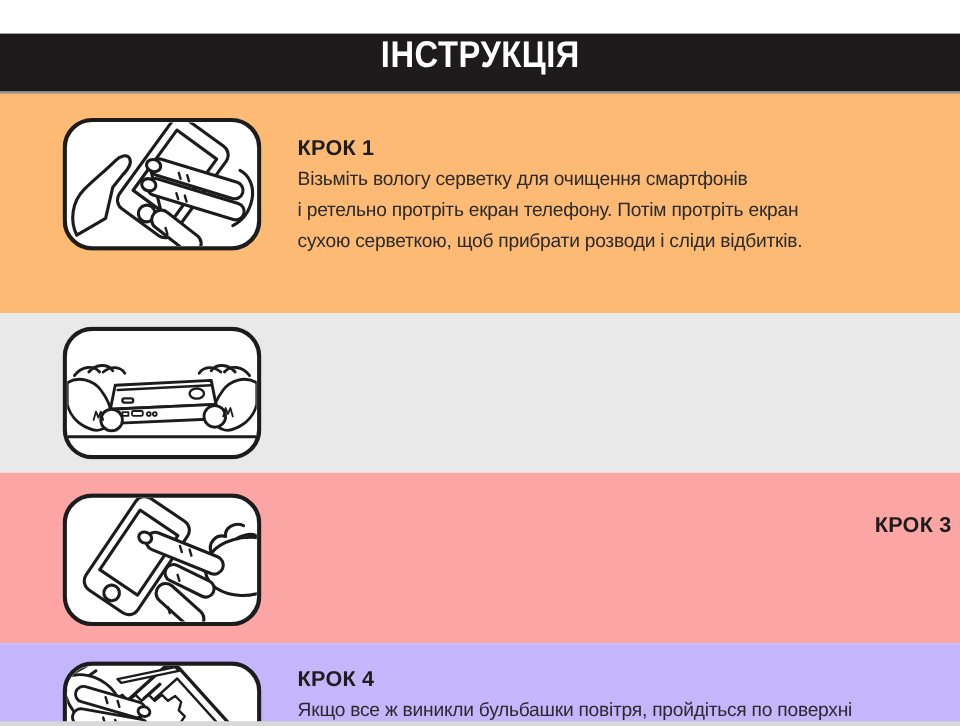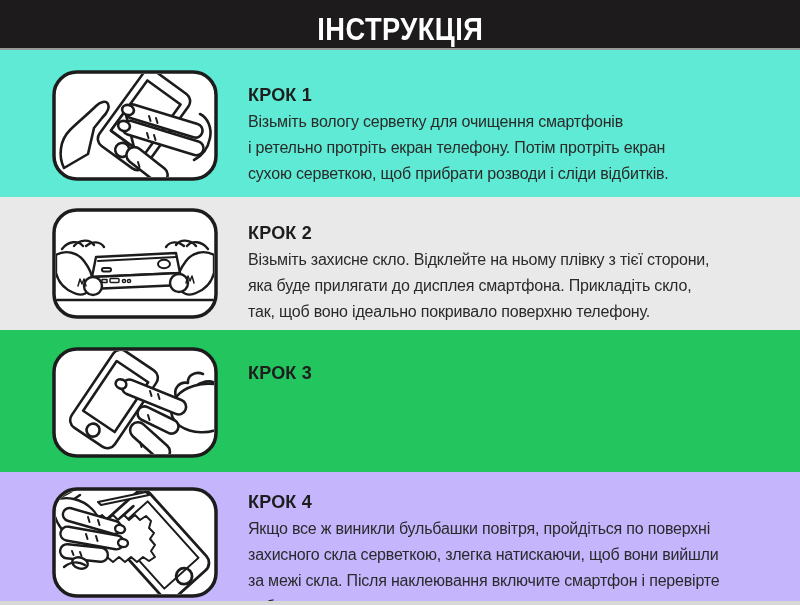--- a/index.html
+++ b/index.html
@@ -9,33 +9,33 @@
     font-family:"Liberation Sans", sans-serif;
     overflow:hidden;
     background:#fff;
   }
   
   .banner{
     box-sizing:border-box;
     height:50px;width:100%;
     background:#1d1b1b;
     border-bottom:2px solid #999;
-    display:flex;align-items:flex-end;justify-content:center;
+    display:flex;align-items:flex-start;justify-content:center;margin-top:28px;
   }
   .banner h1{
     margin:0;color:#fff;
     font-size:31px;font-weight:700;
     letter-spacing:.5px;
     transform:scaleX(.88);
   }
   
   .row{position:relative;width:100%;}
-  .row.r1{height:147px;background:#5eead4;}
+  .row.r1{height:183px;background:#fdba74;}
   .row.r2{height:133px;background:#e9e9e9;}
-  .row.r3{height:142px;background:#22c55e;}
+  .row.r3{height:142px;background:#fca5a5;text-align:right;}
   .row.r4{height:133px;background:#c4b5fd;}
   .illus{position:absolute;left:52px;}
   .r1 .illus{top:20px;}
   .r2 .illus{top:11px;}
   .r3 .illus{top:17px;}
   .r4 .illus{top:15px;}
   .step-text{position:absolute;left:248px;width:545px;}
   .r1 .step-text{top:35px;}
   .r2 .step-text{top:26px;}
   .r3 .step-text{top:33px;}
@@ -123,26 +123,20 @@
           <path d="M40,64 L128,60 L130,72 L38,76 Z"></path>
           <rect x="58" y="65.5" width="9" height="4" rx="1" fill="none" stroke-width="1.5"></rect>
           <circle cx="72" cy="68" r="1.6" fill="none" stroke-width="1.5"></circle>
           <circle cx="77" cy="68" r="1.6" fill="none" stroke-width="1.5"></circle>
           <rect x="50" y="66.5" width="5" height="3" fill="none" stroke-width="1.5"></rect>
           <circle cx="41" cy="73" r="9"></circle>
           <circle cx="127" cy="70" r="9"></circle>
           <path d="M26,73 l2,-7 l2,5 l2,-5 l2,7 M134,70 l2,-7 l2,5 l2,-5 l2,7" fill="none" stroke-width="1.5"></path>
         </g>
       </svg>
-    </div>
-    <div class="step-text">
-      <h2>КРОК 2</h2>
-      <p>Візьміть захисне скло. Відклейте на ньому плівку з тієї сторони,
-яка буде прилягати до дисплея смартфона. Прикладіть скло,
-так, щоб воно ідеально покривало поверхню телефону.</p>
     </div>
   </section>
 
   <section class="row r3">
     <div class="illus">
       <svg width="166" height="111" viewBox="0 0 166 111">
         <defs>
             <clipPath id="cp3">
               <rect x="4" y="4" width="158" height="103" rx="21"></rect>
             </clipPath>

